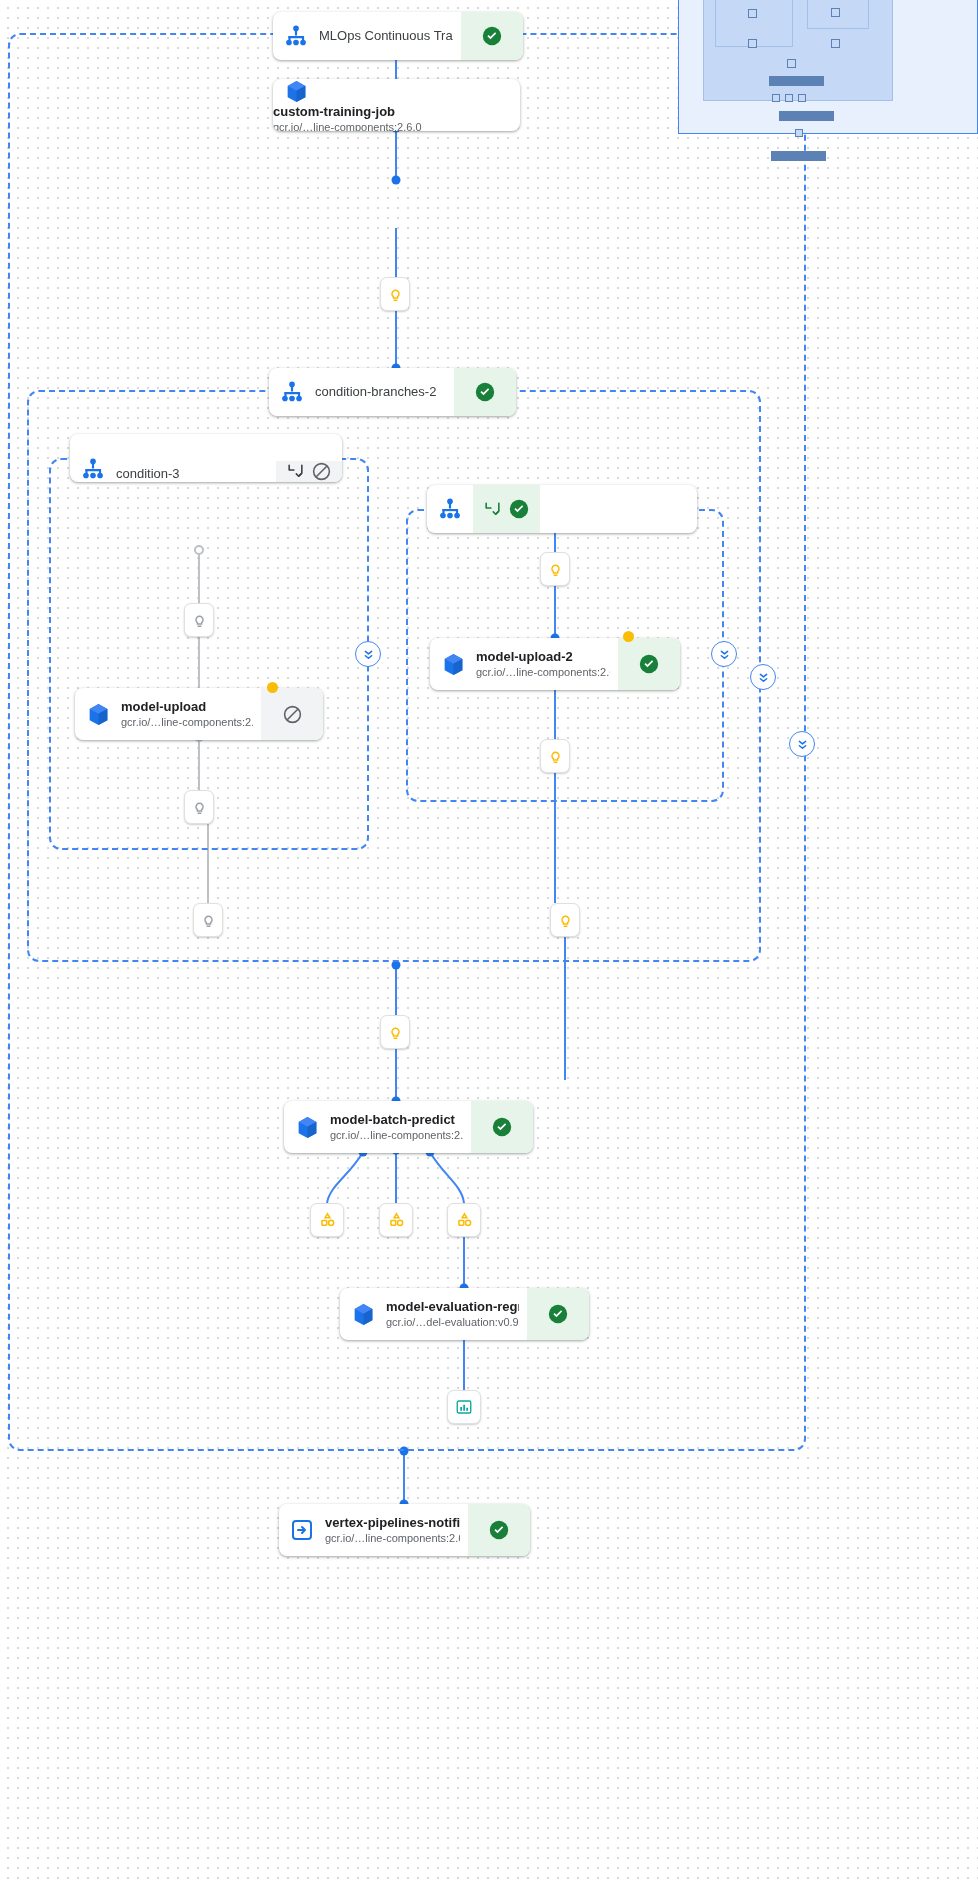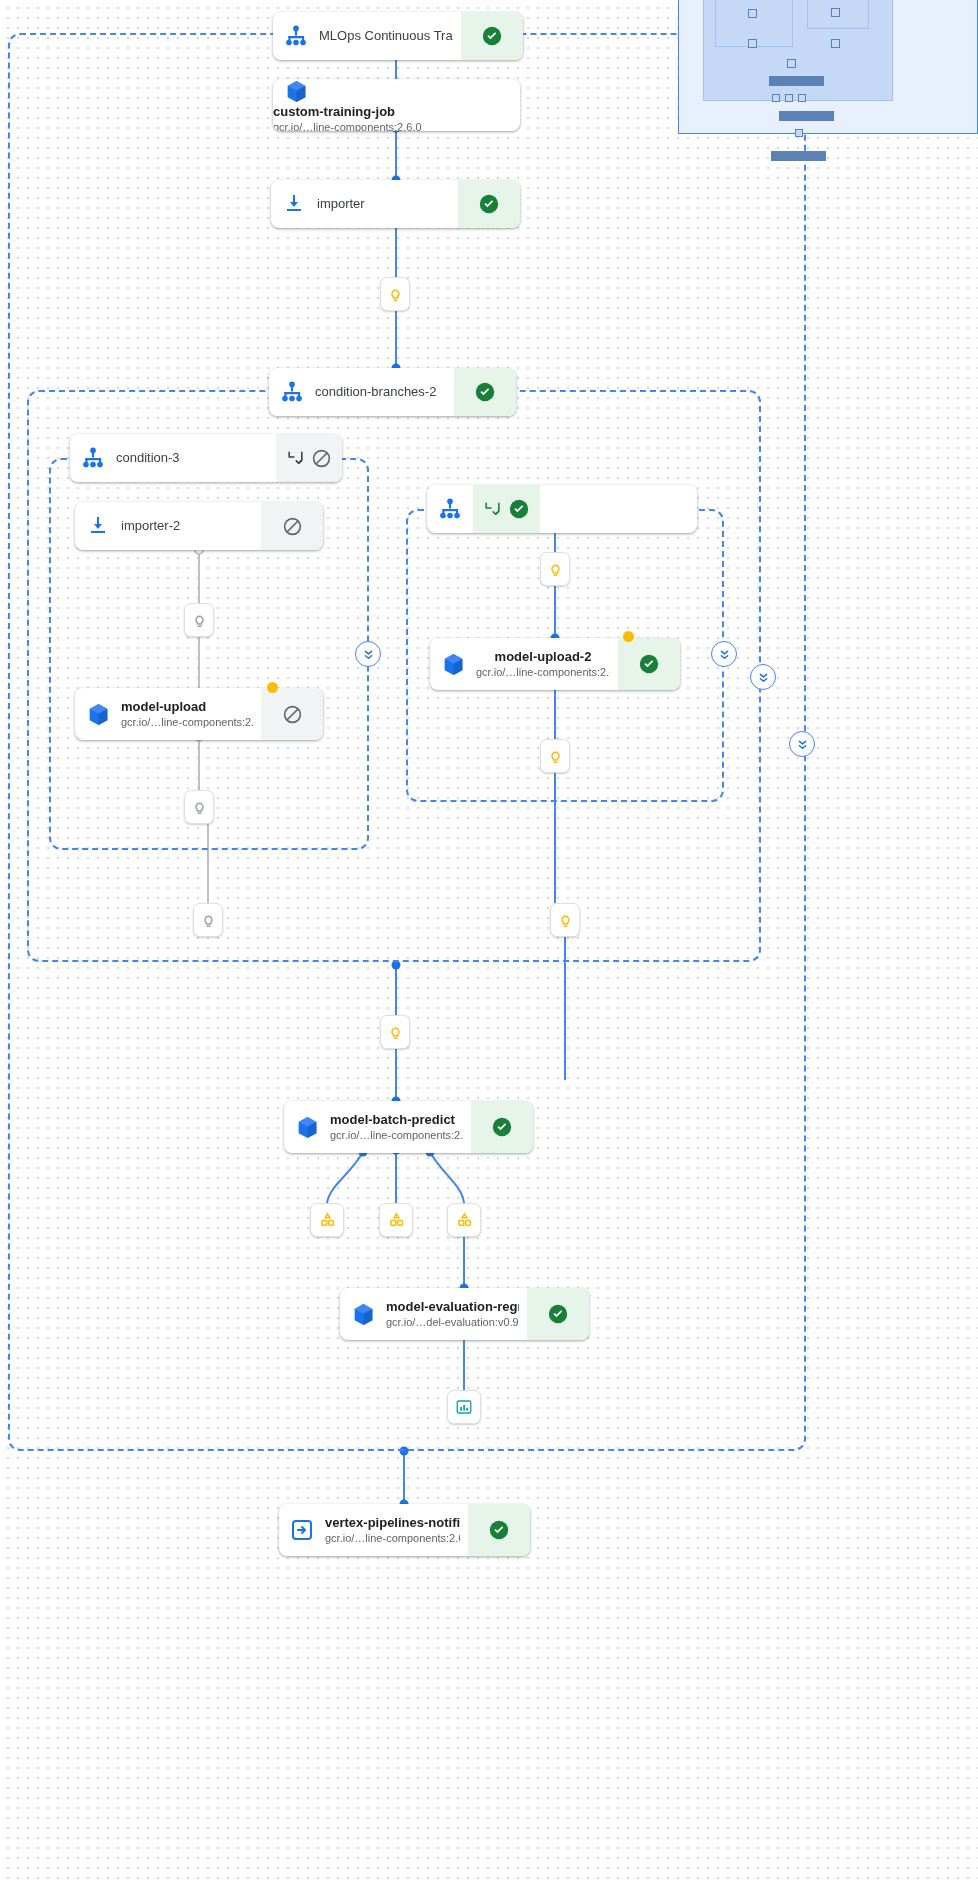--- a/index.html
+++ b/index.html
@@ -235,37 +235,20 @@
       <span class="sub">gcr.io/…line-components:2.6.0</span>
     </span>
     <span class="status ok">
       <svg width="22" height="22" viewBox="0 0 24 24">
         <circle cx="12" cy="12" r="10" fill="#188038"></circle>
         <path d="M10.3 15.5 7 12.2l1.3-1.3 2 2 5-5 1.3 1.3z" fill="#fff"></path>
       </svg>
     </span>
   </div>
 
-  <div class="node" style="left:271px;top:180px;width:249px;">
-    <span class="ico">
-      <svg width="24" height="24" viewBox="0 0 24 24" fill="#1a73e8">
-        <path d="M11 3h2v7h3l-4 5-4-5h3z"></path>
-          <path d="M5 17h14v2H5z"></path>
-      </svg>
-    </span>
-    <span class="body">
-      <span class="title">importer</span>
-    </span>
-    <span class="status ok">
-      <svg width="22" height="22" viewBox="0 0 24 24">
-        <circle cx="12" cy="12" r="10" fill="#188038"></circle>
-        <path d="M10.3 15.5 7 12.2l1.3-1.3 2 2 5-5 1.3 1.3z" fill="#fff"></path>
-      </svg>
-    </span>
-  </div>
 
   <div class="chip" style="left:380px;top:277px;">
     <svg width="17" height="17" viewBox="0 0 24 24" fill="none" stroke="#fbbc04" stroke-width="2">
       <path d="M9 15a5 5 0 1 1 6 0v2H9z" fill="none"></path>
         <path d="M10 20h4" stroke-linecap="round"></path>
     </svg>
   </div>
 
   <div class="node" style="left:269px;top:368px;width:247px;">
     <span class="ico">
@@ -283,21 +266,21 @@
       <span class="title">condition-branches-2</span>
     </span>
     <span class="status ok">
       <svg width="22" height="22" viewBox="0 0 24 24">
         <circle cx="12" cy="12" r="10" fill="#188038"></circle>
         <path d="M10.3 15.5 7 12.2l1.3-1.3 2 2 5-5 1.3 1.3z" fill="#fff"></path>
       </svg>
     </span>
   </div>
 
-  <div class="node" style="left:70px;top:434px;width:272px;">
+  <div class="node" style="left:70px;top:434px;width:272px;align-items:flex-end;">
     <span class="ico">
       <svg width="26" height="26" viewBox="0 0 24 24" fill="#1a73e8">
         <circle cx="12" cy="5" r="2.6"></circle>
           <circle cx="5.5" cy="18" r="2.6"></circle>
         <circle cx="12" cy="18" r="2.6"></circle>
           <circle cx="18.5" cy="18" r="2.6"></circle>
         <path d="M11 6.5h2v5h-2z"></path>
           <path d="M5 12h14v2H5z"></path>
         <path d="M5 12h2v4H5zM17.5 12h2v4h-2z"></path>
       </svg>
@@ -311,37 +294,20 @@
           <path d="M20 4v10l-4 4"></path>
           <path d="M13 15l3 3 3-3"></path>
       </svg>
       <svg width="21" height="21" viewBox="0 0 24 24" fill="none" stroke="#5f6368" stroke-width="1.8">
         <circle cx="12" cy="12" r="9"></circle>
           <path d="M6 18 18 6"></path>
       </svg>
     </span>
   </div>
 
-  <div class="node" style="left:75px;top:502px;width:248px;">
-    <span class="ico">
-      <svg width="24" height="24" viewBox="0 0 24 24" fill="#1a73e8">
-        <path d="M11 3h2v7h3l-4 5-4-5h3z"></path>
-          <path d="M5 17h14v2H5z"></path>
-      </svg>
-    </span>
-    <span class="body">
-      <span class="title">importer-2</span>
-    </span>
-    <span class="status skip">
-      <svg width="21" height="21" viewBox="0 0 24 24" fill="none" stroke="#5f6368" stroke-width="1.8">
-        <circle cx="12" cy="12" r="9"></circle>
-          <path d="M6 18 18 6"></path>
-      </svg>
-    </span>
-  </div>
 
   <div class="chip" style="left:184px;top:603px;">
     <svg width="17" height="17" viewBox="0 0 24 24" fill="none" stroke="#9aa0a6" stroke-width="2">
       <path d="M9 15a5 5 0 1 1 6 0v2H9z"></path>
         <path d="M10 20h4" stroke-linecap="round"></path>
     </svg>
   </div>
 
   <div class="node tall" style="left:75px;top:688px;width:248px;justify-content:space-between;">
     <span class="ico">
@@ -403,21 +369,21 @@
     </span>
   </div>
 
   <div class="chip" style="left:540px;top:552px;">
     <svg width="17" height="17" viewBox="0 0 24 24" fill="none" stroke="#fbbc04" stroke-width="2">
       <path d="M9 15a5 5 0 1 1 6 0v2H9z"></path>
         <path d="M10 20h4" stroke-linecap="round"></path>
     </svg>
   </div>
 
-  <div class="node tall" style="left:430px;top:638px;width:250px;text-align:center;">
+  <div class="node tall" style="left:430px;top:638px;width:250px;">
     <span class="ico">
       <svg width="25" height="25" viewBox="0 0 24 24">
         <path d="M12 2 3.5 6.6v10.8L12 22l8.5-4.6V6.6z" fill="#1a73e8"></path>
         <path d="M12 2 3.5 6.6 12 11.3l8.5-4.7z" fill="#4285f4"></path>
         <path d="M12 11.3V22l8.5-4.6V6.6z" fill="#1765cc"></path>
       </svg>
     </span>
     <span class="body">
       <span class="title b">model-upload-2</span>
       <span class="sub">gcr.io/…line-components:2.6.0</span>

